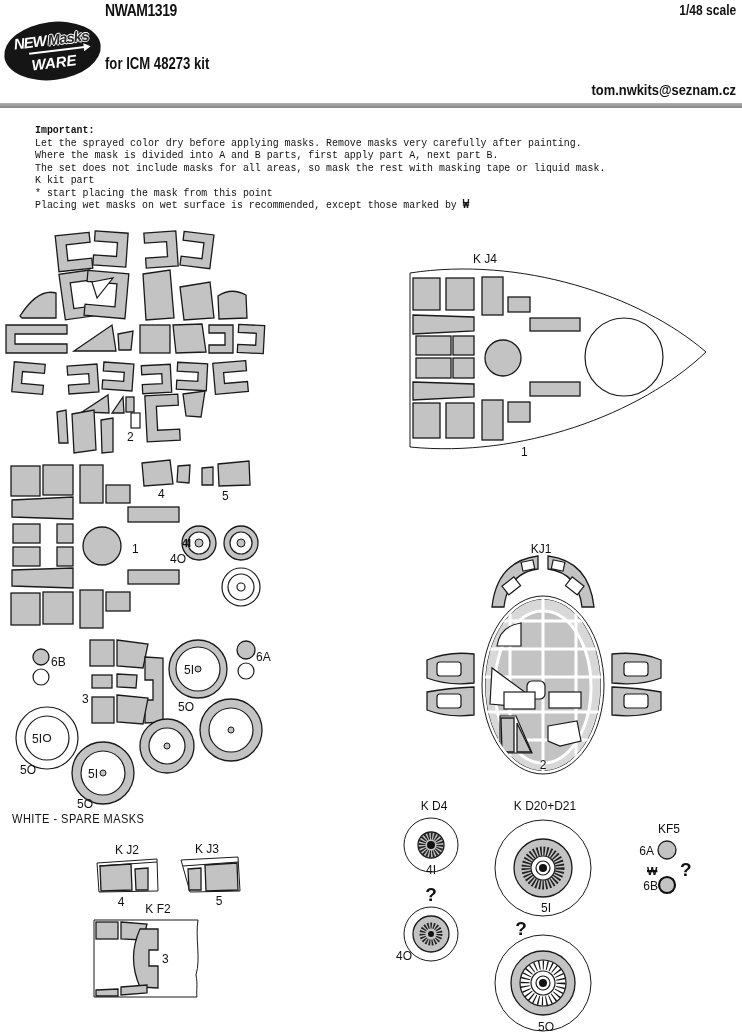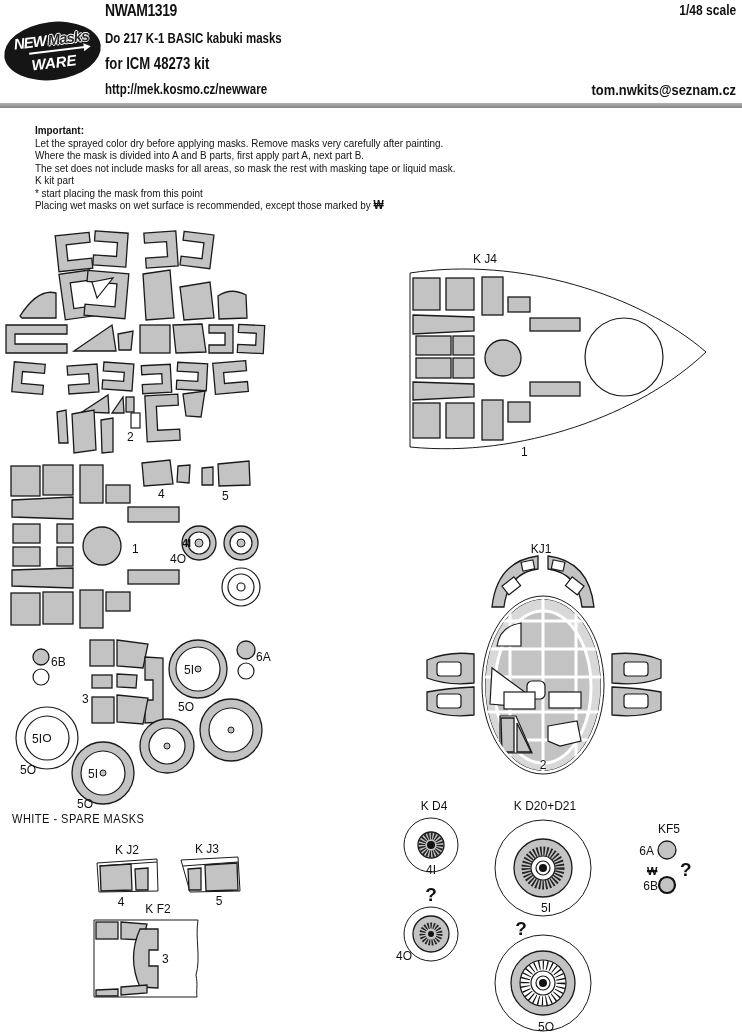--- a/index.html
+++ b/index.html
@@ -22,21 +22,21 @@
         border-top:4px solid transparent;border-bottom:4px solid transparent;}
   .logo .l2{font-style:italic;font-weight:bold;font-size:15px;color:#fff;letter-spacing:0;}
   .code{left:105px;top:1px;font-size:17px;font-weight:bold;letter-spacing:-0.5px;}
   .t1{left:105px;top:30px;font-size:14px;font-weight:bold;}
   .t2{left:105px;top:55px;font-size:16px;font-weight:bold;}
   .url{left:105px;top:81px;font-size:14px;font-weight:bold;}
   .scale{right:6px;top:2px;font-size:14px;font-weight:bold;text-align:center;}
   .email{right:6px;top:81px;font-size:15px;font-weight:bold;text-align:right;}
   .bar{left:0;top:103px;width:742px;height:5px;background:linear-gradient(#b2b2b2,#848484);}
   
-  .notes{left:35px;top:124px;font-size:11px;line-height:12.5px;}
+  .notes{left:35px;top:124px;font-size:11px;line-height:12.5px;font-family:Liberation Mono, monospace;}
   .notes .hd{font-weight:bold;}
   .nline{transform:scaleX(0.9);transform-origin:0 0;white-space:nowrap;}
   .wet{font-weight:bold;font-size:12px;}
   .spare{left:12px;top:812px;font-size:12px;letter-spacing:0.5px;transform:scaleX(0.92);transform-origin:0 0;white-space:nowrap;}
   
   svg{position:absolute;overflow:visible;}
   .g{fill:var(--gray);stroke:var(--line);stroke-width:1.3px;}
   .w{fill:#fff;stroke:var(--line);stroke-width:1.2px;}
   .ol{fill:#fff;stroke:var(--line);stroke-width:1px;}
   .dot{fill:var(--gray);stroke:var(--line);stroke-width:1px;}
@@ -52,23 +52,21 @@
 <body>
 
 <div class="page">
 
   <div class="logo">
     <div class="l1"><span>NEW</span><span class="masks">Masks</span></div>
     <div class="arrow"></div>
     <div class="l2">WARE</div>
   </div>
   <div class="abs code"><span class="cond">NWAM1319</span></div>
-  <div class="abs t1"><span class="cond">Do 217 K-1 BASIC kabuki masks</span></div>
   <div class="abs t2"><span class="cond">for ICM 48273 kit</span></div>
-  <div class="abs url"><span class="cond">http://mek.kosmo.cz/newware</span></div>
   <div class="abs scale"><span class="condR">1/48 scale</span></div>
   <div class="abs email"><span class="condR">tom.nwkits@seznam.cz</span></div>
   <div class="abs bar"></div>
 
   <div class="abs notes">
     <div class="hd nline">Important:</div>
     <div class="nline">Let the sprayed color dry before applying masks. Remove masks very carefully after painting.</div>
     <div class="nline">Where the mask is divided into A and B parts, first apply part A, next part B.</div>
     <div class="nline">The set does not include masks for all areas, so mask the rest with masking tape or liquid mask.</div>
     <div class="nline">K kit part</div>

